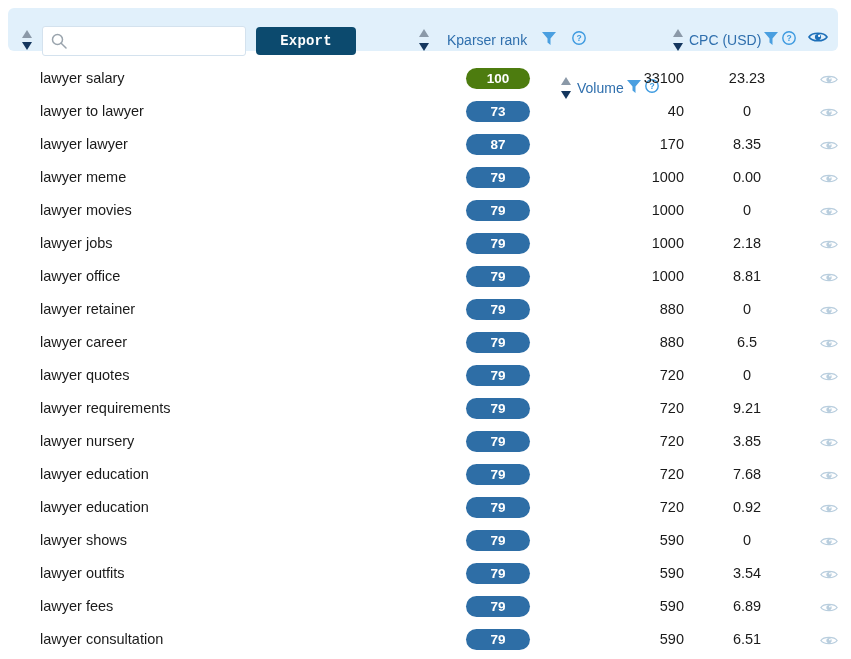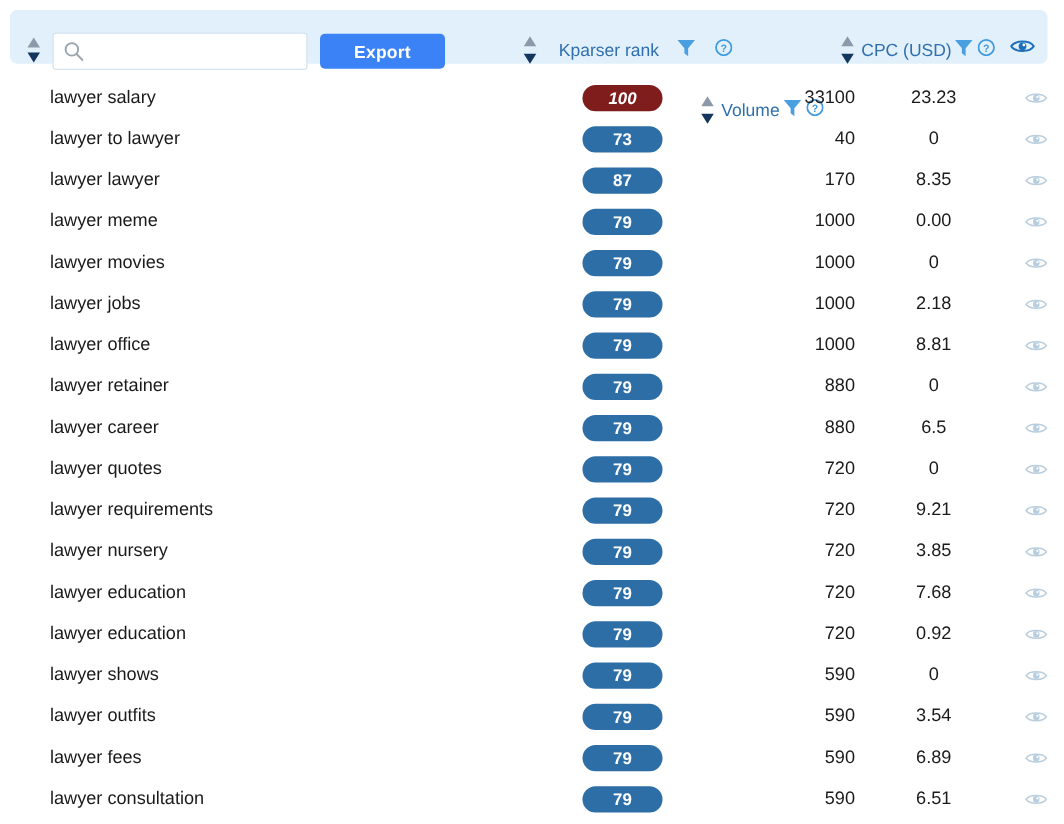--- a/index.html
+++ b/index.html
@@ -83,25 +83,25 @@
     color: #333;
   }
 
   
   .export-btn {
     position: absolute;
     left: 248px;
     top: 19px;
     width: 100px;
     height: 28px;
-    background: #3b82f6;
+    background: #0c4a6e;
     color: #ffffff;
     border: 0;
     border-radius: 4px;
-    font-family: Liberation Sans, sans-serif;
+    font-family: Liberation Mono, monospace;
     font-size: 14px;
     font-weight: bold;
     cursor: pointer;
     letter-spacing: .2px;
   }
 
   
   .colhead {
     position: absolute;
     top: 21px;
@@ -162,21 +162,21 @@
     height: 21px;
     border-radius: 11px;
     background: #2e6ea6;
     color: #ffffff;
     font-size: 13.5px;
     font-weight: bold;
     text-align: center;
     line-height: 21px;
     box-sizing: border-box;
   }
-  .row .badge.top { background: #7f1d1d; font-style: italic; }
+  .row .badge.top { background: #4d7c0f; }
   .row .vol {
     position: absolute;
     left: 540px;
     top: 0;
     width: 124px;
     text-align: right;
     line-height: 33px;
     font-size: 14.5px;
     color: #1a1a1a;
   }

